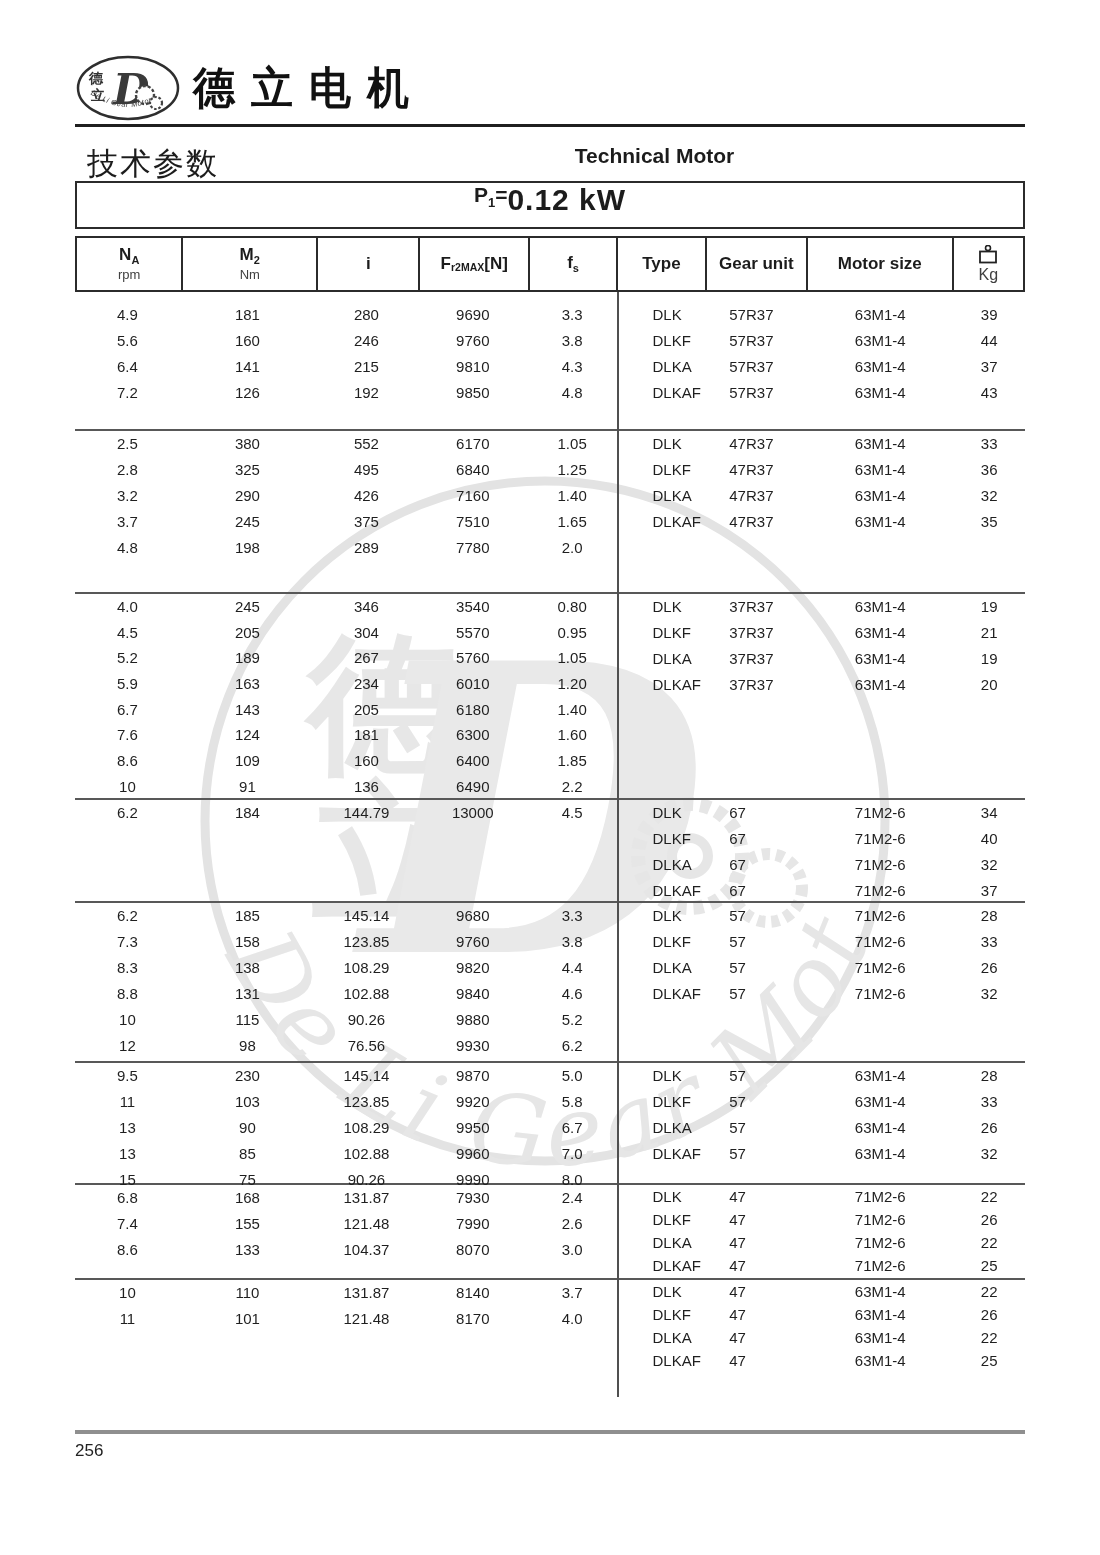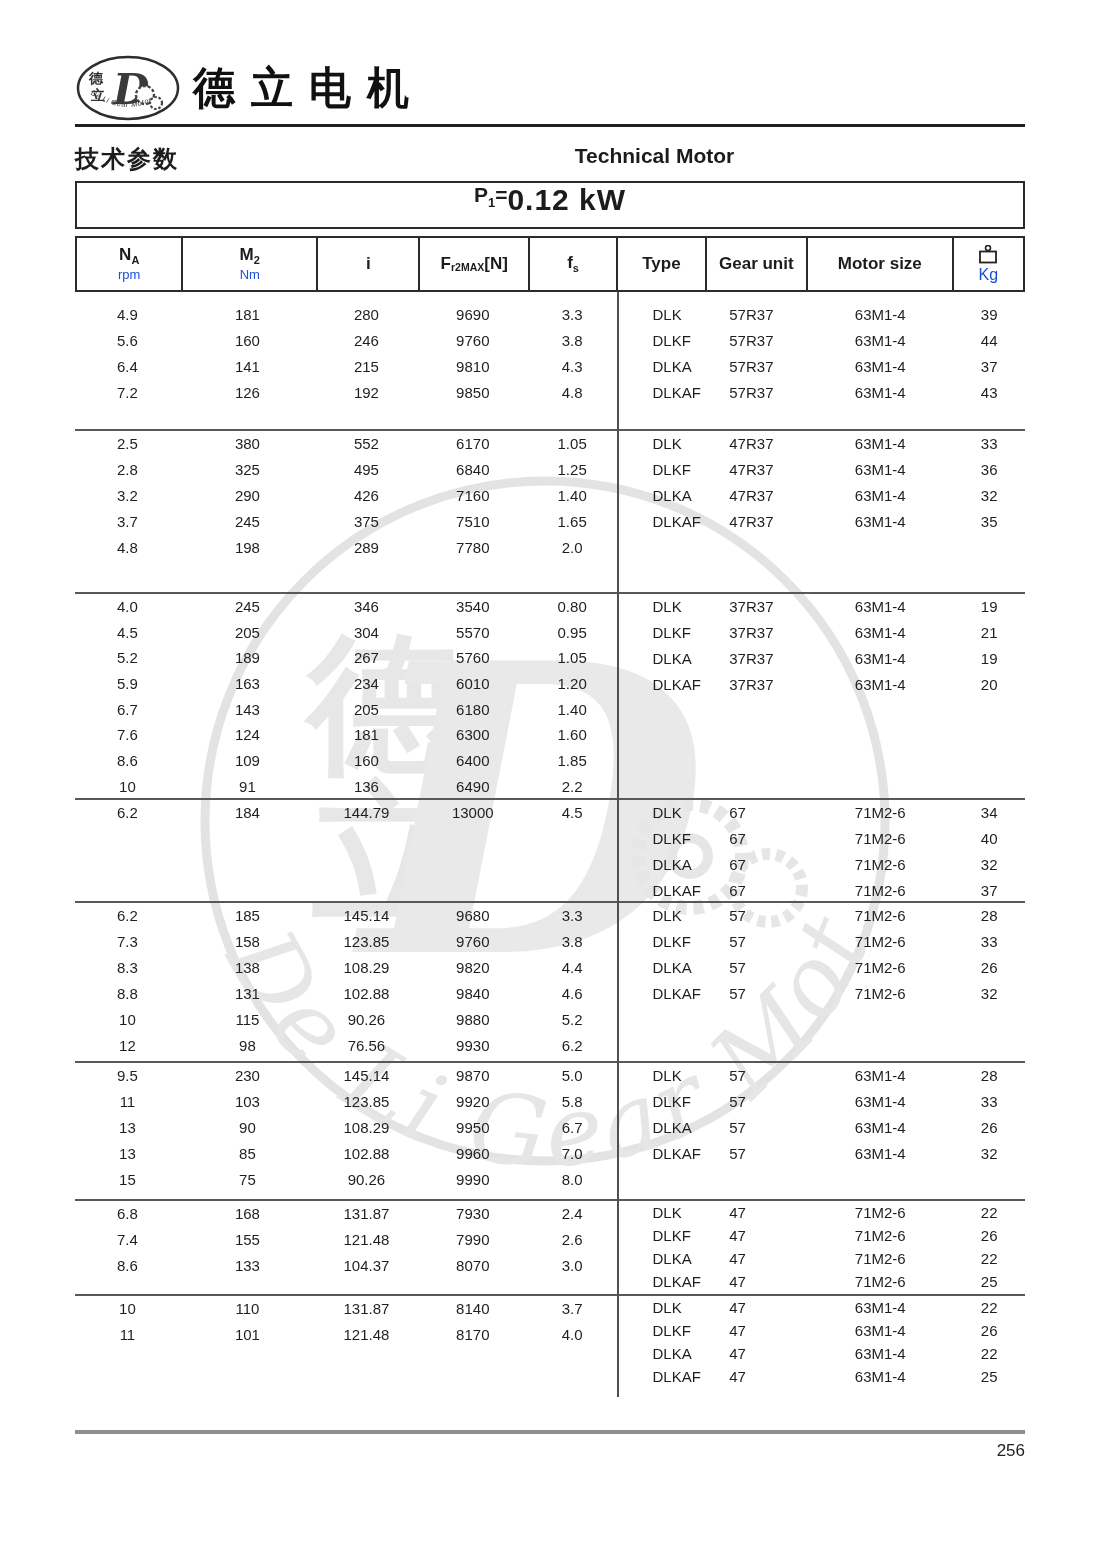--- a/index.html
+++ b/index.html
@@ -12,74 +12,74 @@
   
   .brand-row { padding-top: 54px; height: 122px; display: flex; align-items: center; gap: 12px; }
   .brand-logo-svg { flex: 0 0 auto; }
   .brand-title {
     font-family: "DejaVu Serif", serif; font-weight: 700; font-size: 42px;
     letter-spacing: 16px; color: #111; transform: scaleY(1.05);
   }
   .head-rule { margin-top: 2px; border-bottom: 3px solid #1f1f1f; }
 
   .section-row { position: relative; margin-top: 16px; height: 27px; }
-  .section-cn { font-size: 24px; font-weight: bold; letter-spacing: 2px; }
+  .section-cn { font-size: 31px; font-weight: normal; letter-spacing: 2px; margin-left: 12px; }
   .section-en { position: absolute; left: 61%; top: 1px; transform: translateX(-50%); font-size: 21px; font-weight: bold; }
 
   
   .power-box { margin-top: 11px; height: 48px; border: 2px solid #2b2b2b; display: flex; align-items: flex-start; justify-content: center; }
   .p-sym { font-size: 21px; font-weight: bold; }
   .p-sym sub { font-size: 13px; font-weight: bold; }
   .p-val { font-size: 30px; font-weight: bold; letter-spacing: 1px; }
 
   
   .thead {
     margin-top: 7px; height: 56px; border: 2px solid #2b2b2b; display: grid;
     grid-template-columns: 11.04% 14.23% 10.83% 11.57% 9.34% 9.34% 10.72% 15.39% 7.54%;
   }
   .hcell { border-left: 2px solid #2b2b2b; display: flex; flex-direction: column; align-items: center; justify-content: center; line-height: 1.12; }
   .hcell:first-child { border-left: none; }
   .hmain { font-size: 17px; font-weight: bold; }
   .hmain sub { font-size: 11px; font-weight: bold; }
   .hmain .subsm { font-size: 10.5px; font-weight: bold; vertical-align: -2px; letter-spacing: 0; }
-  .hunit { font-size: 13px; color: #1d4ed8; margin-top: 1px; }
+  .hunit { font-size: 13px; color: #404040; margin-top: 1px; }
   .kg-icon { display: block; margin-bottom: 1px; }
 
   
   .data-area { position: relative; height: 1105px; overflow: hidden; }
   .watermark { position: absolute; left: 0; top: 0; z-index: 0; pointer-events: none; }
   .vdiv { position: absolute; left: 57%; top: 0; height: 100%; width: 2px; background: #505050; z-index: 2; }
 
   .group { position: relative; z-index: 1; display: flex; border-bottom: 2px solid #585858; }
   .g1 { height: 139px; } .g1 .half { padding-top: 10px; }
   .g2 { height: 163px; }
   .g3 { height: 206px; }
   .g4 { height: 103px; }
   .g5 { height: 160px; }
-  .g6 { height: 138px; }
+  .g6 { height: 122px; }
   .g7 { height: 95px; }
   .g8 { height: 101px; border-bottom: none; }
 
   .half { display: flex; flex-direction: column; justify-content: flex-start; }
   .half.left  { width: 57%; }
   .half.right { width: 43%; }
 
   .trow { display: grid; height: 26px; line-height: 26px; align-items: center; }
   .left  .trow { grid-template-columns: 19.37% 24.95% 19.0% 20.3% 16.39%; }
   .right .trow { grid-template-columns: 21.73% 24.94% 35.8% 17.53%; }
   .g3 .left  .trow { height: 25.7px; line-height: 25.7px; }
   .g7 .right .trow, .g8 .right .trow { height: 23px; line-height: 23px; }
 
   .tcell { text-align: center; font-size: 15px; color: #1f1f1f; white-space: nowrap; }
   .right .tcell.c0 { text-align: left; padding-left: 36px; }
   .right .tcell.c1 { text-align: left; padding-left: 24px; }
 
   
   .footer-rule { margin-top: 33px; border-top: 4px solid #8f8f8f; }
-  .page-num { text-align: right; margin-top: 7px; font-size: 17px; color: #222; }
+  .page-num { text-align: left; margin-top: 7px; font-size: 17px; color: #222; }
 </style>
 </head>
 <body>
 
 <div class="content">
 
   <div class="brand-row">
     <svg class="brand-logo-svg" width="106" height="68" viewBox="0 0 106 68">
       <ellipse cx="53" cy="34" rx="50" ry="31" fill="none" stroke="#2e2e2e" stroke-width="2.5"></ellipse>
       <text x="21" y="29" font-size="14" font-weight="bold" text-anchor="middle" fill="#333">德</text>

